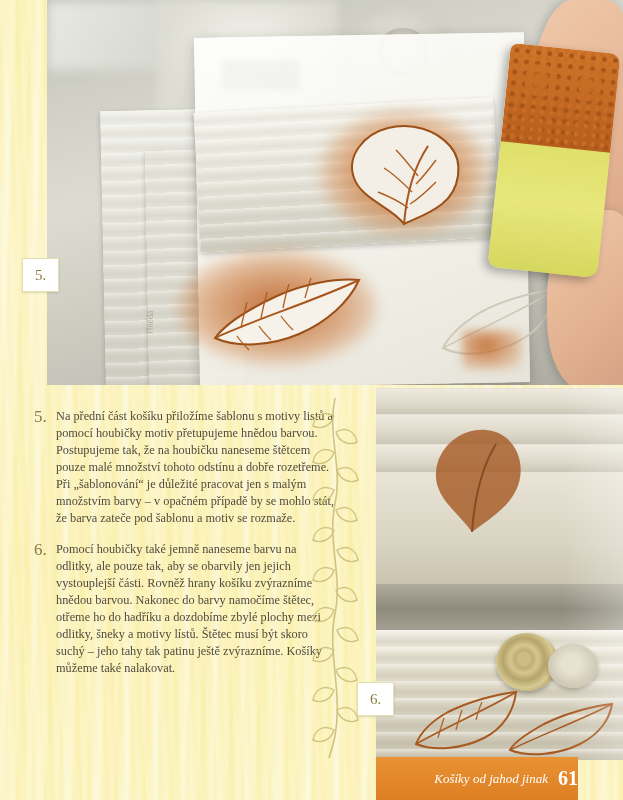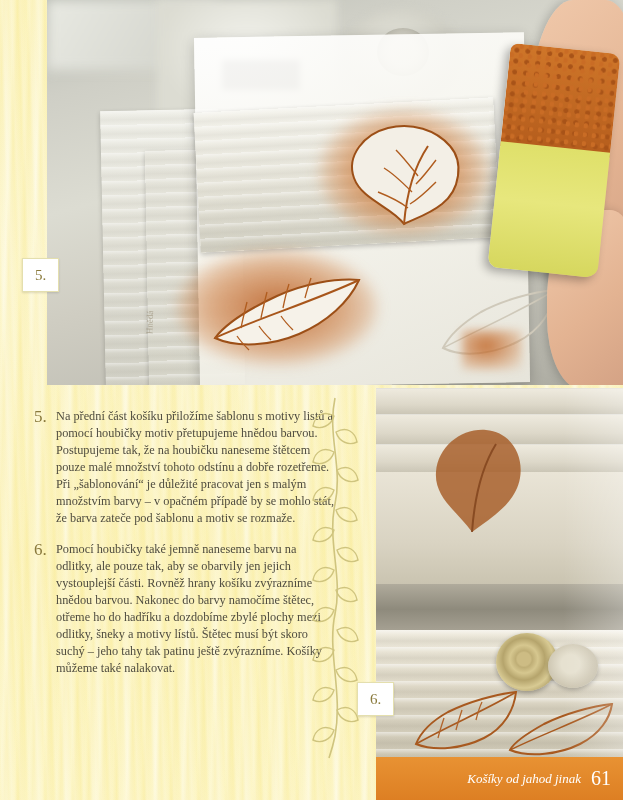--- a/index.html
+++ b/index.html
@@ -191,41 +191,41 @@
     top: 396px;
     width: 64px;
     height: 364px;
   }
 
   
   #footer-bar {
     position: absolute;
     left: 376px;
     top: 757px;
-    width: 247px;
+    width: 202px;
     height: 43px;
     background: #e2862c;
     background: linear-gradient(180deg, #e89233 0%, #dd7f23 100%);
     display: flex;
     align-items: center;
     justify-content: flex-end;
-    padding-right: 12px;
+    padding-right: 0;
     box-sizing: border-box;
   }
   #footer-caption {
     color: #ffffff;
     font-family: "Liberation Serif", serif;
     font-style: italic;
     font-size: 13px;
     margin-right: 10px;
   }
   #page-number {
     color: #ffffff;
     font-family: "Liberation Serif", serif;
-    font-weight: normal;
+    font-weight: bold;
     font-size: 20px;
   }
 </style>
 </head>
 <body>
 
 <div id="page"></div>
 
 <div class="photo" id="photo-top">
   <div class="wood-scene">

